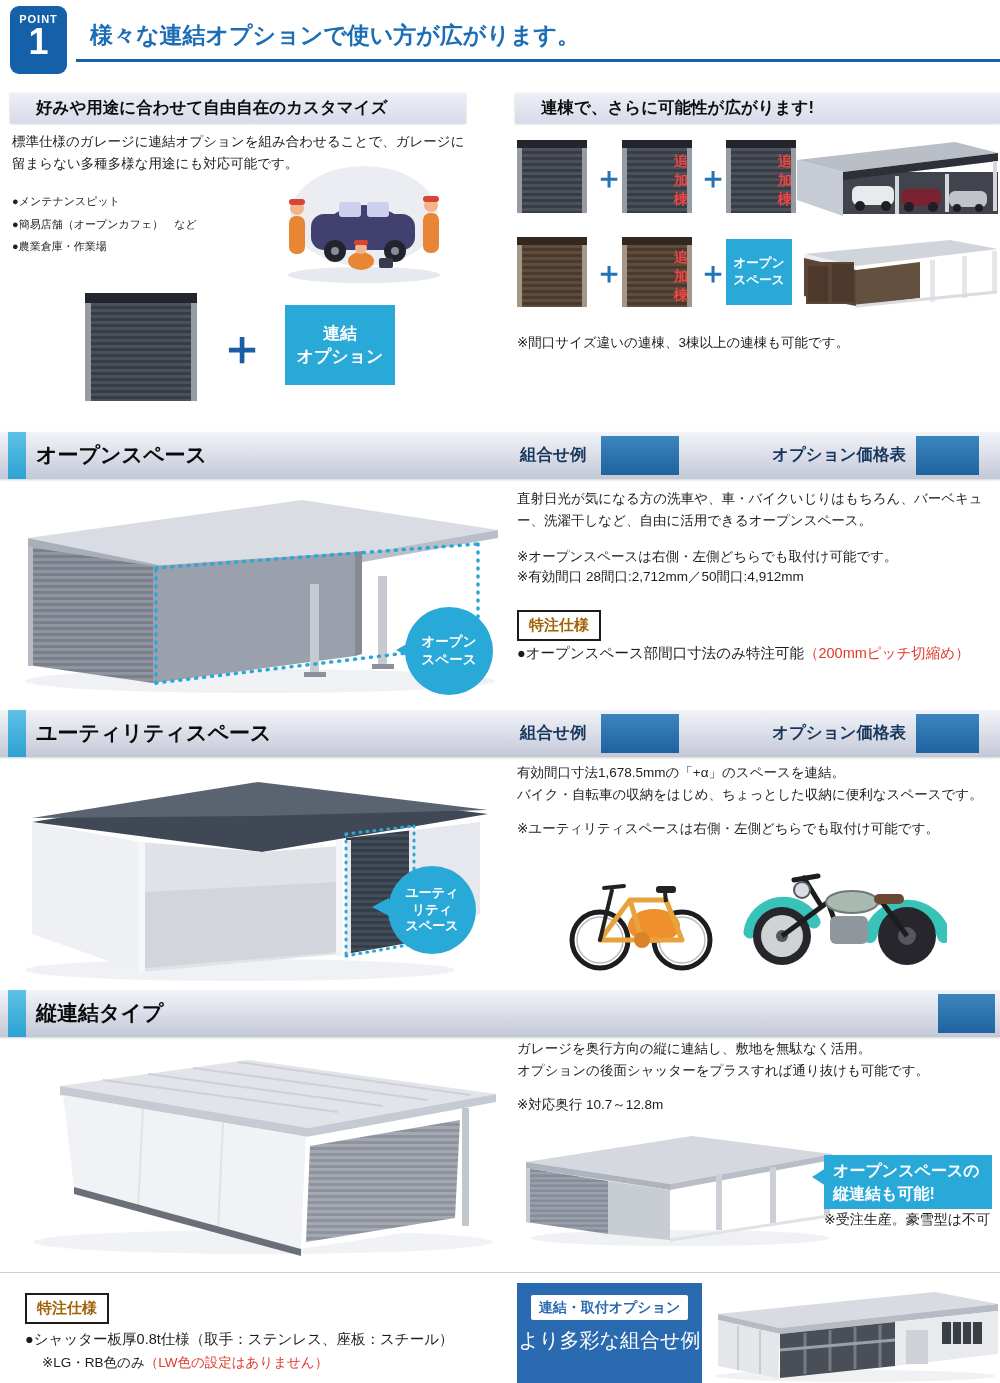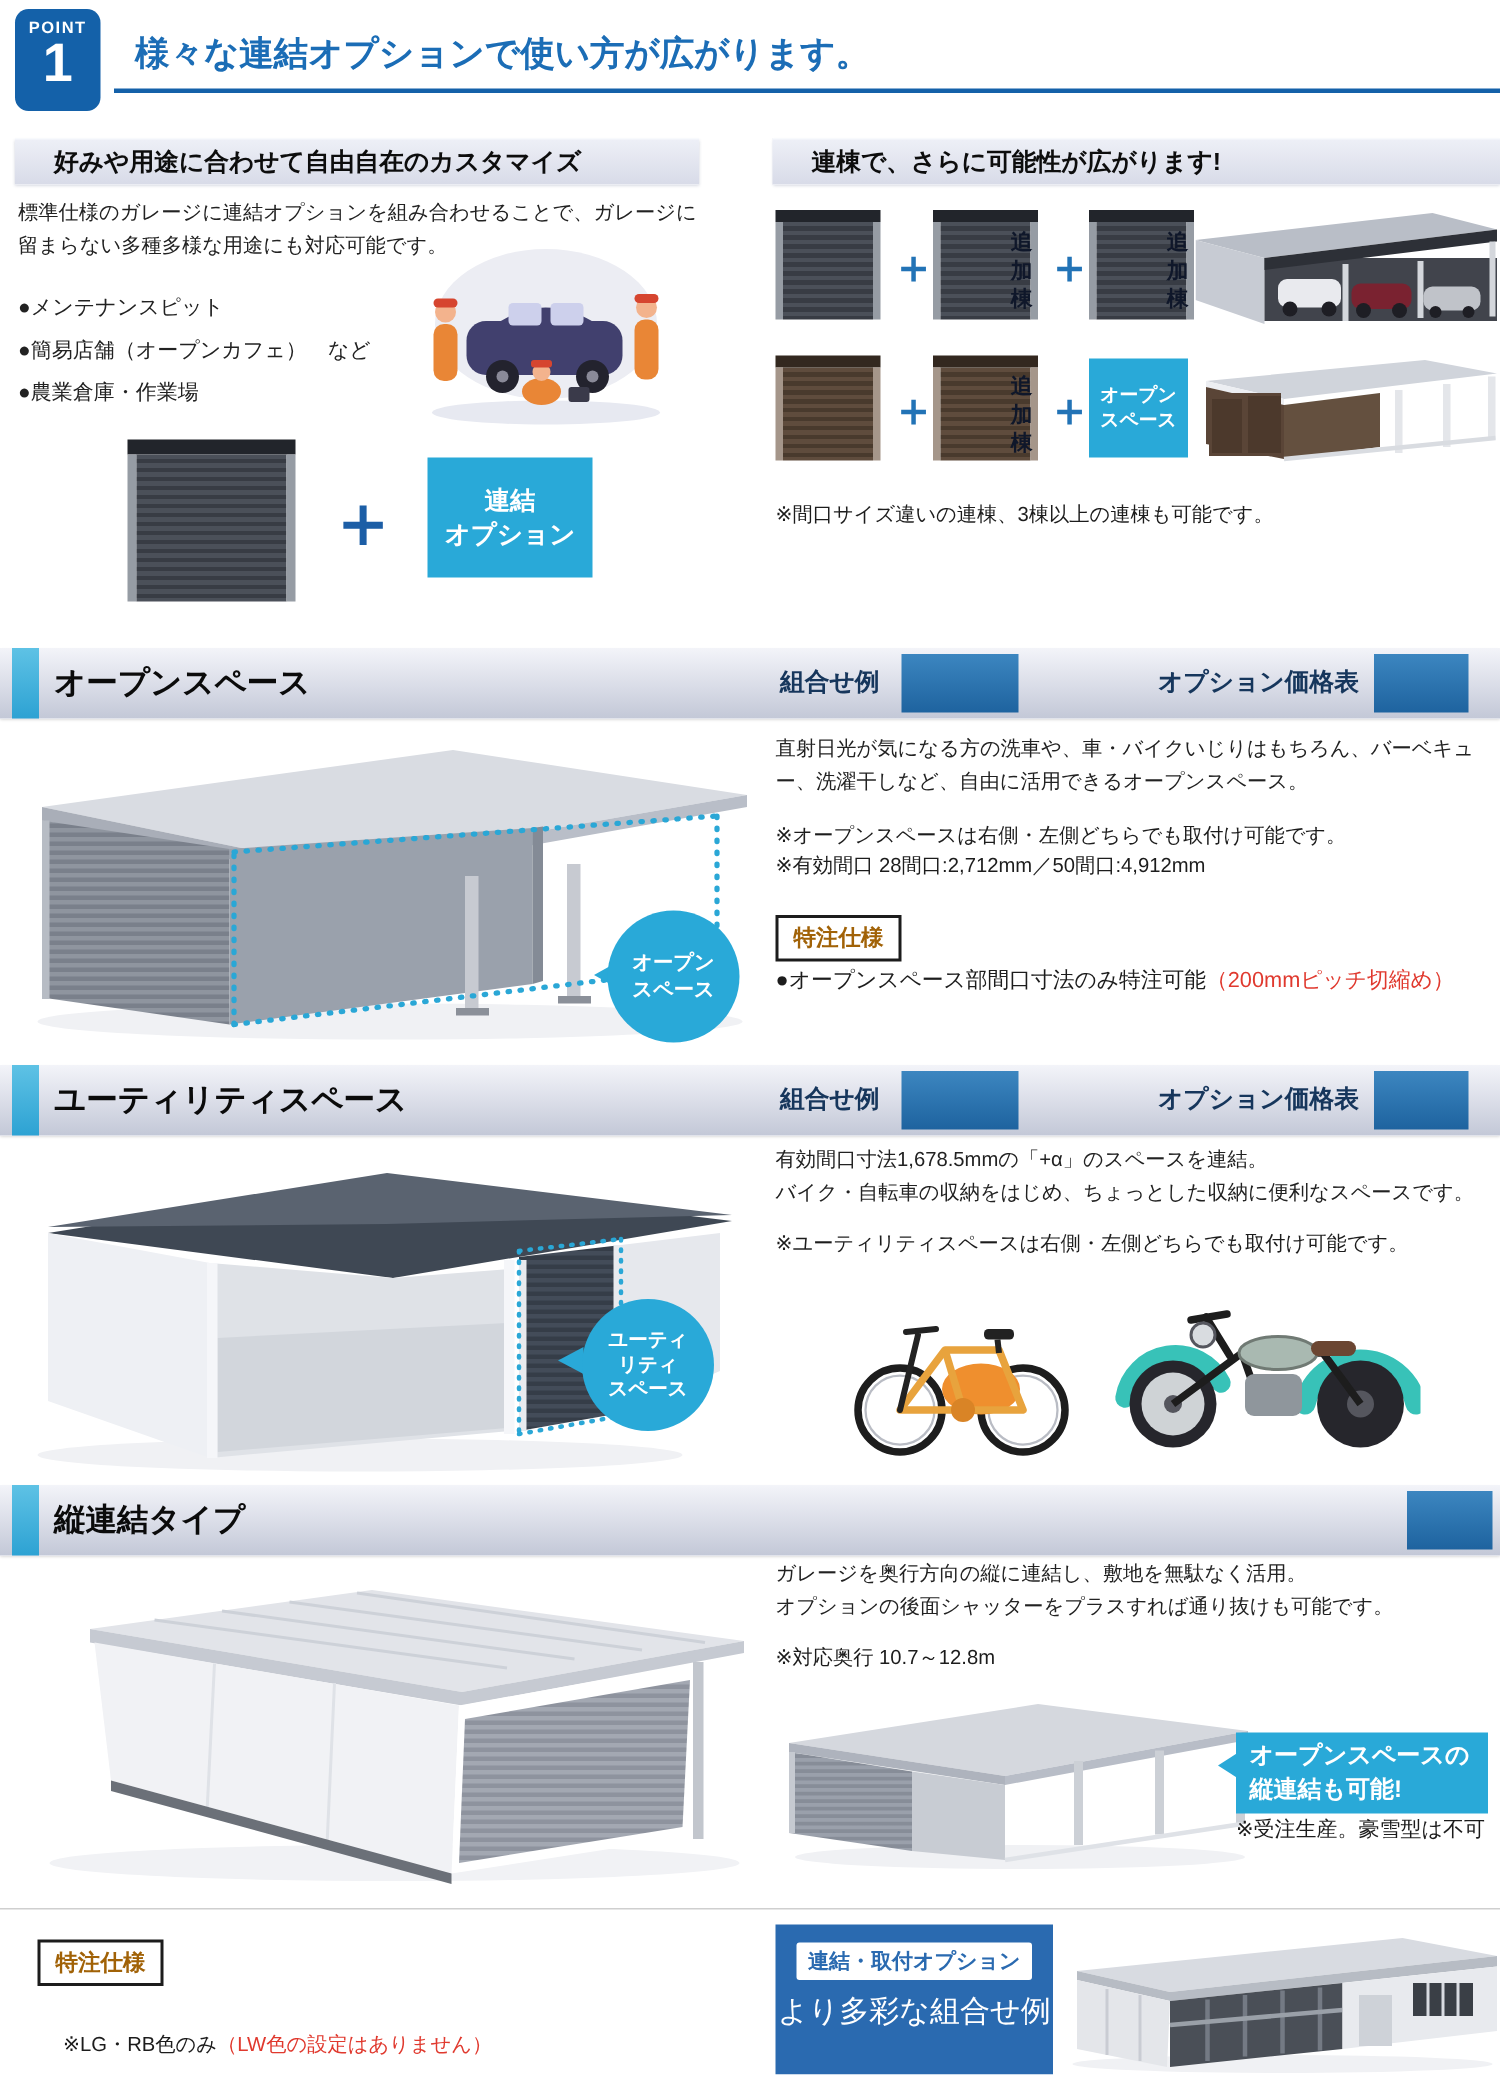--- a/index.html
+++ b/index.html
@@ -15,35 +15,35 @@
   .point-num{display:block;font-size:36px;font-weight:bold;line-height:0.95;}
   .page-title{left:90px;top:20px;font-size:23px;font-weight:bold;color:#1b6db6;margin:0;}
   .title-rule{left:76px;top:59px;width:924px;height:3px;background:#1461a9;}
 
   
   .subbar{height:31px;background:linear-gradient(180deg,#eef0f7,#d8dbe8);display:flex;align-items:center;
           padding-left:26px;box-sizing:border-box;font-size:16.5px;font-weight:bold;color:#0d0d0d;
           box-shadow:0 1px 2px rgba(60,70,110,0.25), inset 0 1px 0 #f8fafd;}
 
   .bodytext{font-size:13.5px;line-height:1.65;margin:0;color:#222;}
-  .bullets{margin:0;padding:0;list-style:none;font-size:14px;line-height:2.05;color:#222;}
+  .bullets{margin:0;padding:0;list-style:none;font-size:11px;line-height:2.05;color:#222;}
   .note{font-size:13.5px;color:#1c1c1c;}
   .red{color:#e0392e;}
 
   
   .gfront{display:flex;flex-direction:column;box-sizing:border-box;}
   .gf-cap{height:8px;background:#22252b;}
   .gf-mid{flex:1;display:flex;position:relative;}
   .gf-post{width:5px;background:#969ca4;}
   .gf-shutter{flex:1;background:repeating-linear-gradient(180deg,#4b5059 0 3px,#383c44 3px 6px);}
   .brown .gf-cap{background:#33281f;}
   .brown .gf-post{background:#a5968a;}
   .brown .gf-shutter{background:repeating-linear-gradient(180deg,#5f4c3d 0 3px,#493a2d 3px 6px);}
   .gf-label{position:absolute;inset:0;display:flex;align-items:center;justify-content:center;
-            color:#0f172a;font-weight:bold;font-size:14.5px;text-align:center;margin-left:48px;}
+            color:#ef4444;font-weight:bold;font-size:14.5px;text-align:center;margin-left:48px;}
 
   .plus{font-weight:bold;color:#2273b6;}
   .bluebox{background:#29a9d8;color:#fff;font-weight:bold;display:flex;align-items:center;
            justify-content:center;text-align:center;}
 
   
   .secbar{left:0;width:1000px;height:47px;
           background:linear-gradient(180deg,#f3f4f9 0%,#d9dce7 55%,#c3c8d7 100%);
           box-shadow:0 1px 2px rgba(0,0,0,0.18);}
   .sec-accent{position:absolute;left:8px;top:0;width:18px;height:47px;
@@ -395,20 +395,21 @@
     <line x1="150" y1="118" x2="308" y2="94" stroke="#dfe2e7" stroke-width="3"></line>
   </svg>
 
   <div class="abs tri" style="left:812px;top:1168px;border-top:9px solid transparent;border-bottom:9px solid transparent;border-right:14px solid #29a9d8;"></div>
   <div class="abs bubble pre" style="left:824px;top:1155px;width:168px;">オープンスペースの
 縦連結も可能!</div>
   <p class="abs note" style="left:824px;top:1211px;margin:0;font-size:14px;">※受注生産。豪雪型は不可</p>
 
   <div class="abs divider"></div>
   <div class="abs speclabel" style="left:25px;top:1293px;">特注仕様</div>
+  <p class="abs" style="left:25px;top:1330px;margin:0;font-size:14.5px;">●シャッター板厚0.8t仕様（取手：ステンレス、座板：スチール）</p>
   <p class="abs" style="left:42px;top:1354px;margin:0;font-size:13.5px;">
     <span>※LG・RB色のみ</span><span class="red">（LW色の設定はありません）</span>
   </p>
 
   <div class="abs promo">
     <div class="promo-tag">連結・取付オプション</div>
     <h3 class="promo-title">より多彩な組合せ例</h3>
   </div>
   <svg class="abs" style="left:710px;top:1286px;" width="290" height="97" viewBox="0 0 290 97">
     <ellipse cx="145" cy="90" rx="140" ry="6" fill="#f0f1f4"></ellipse>

